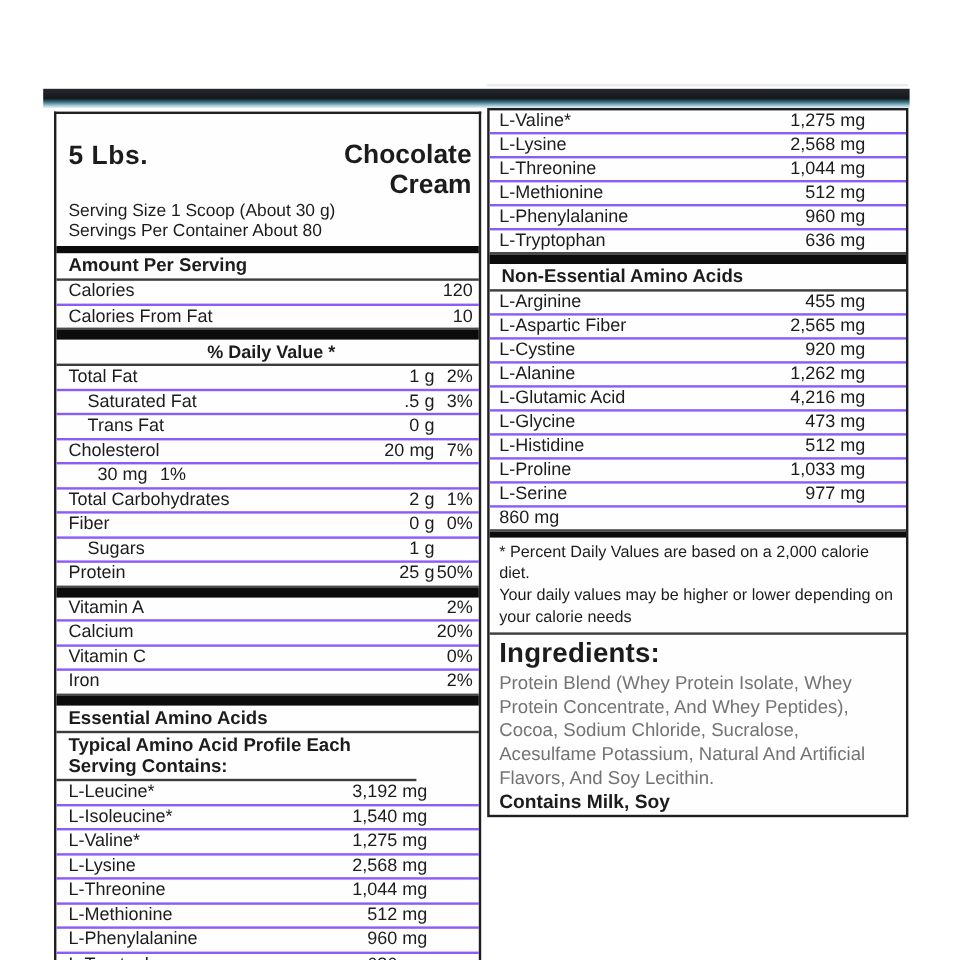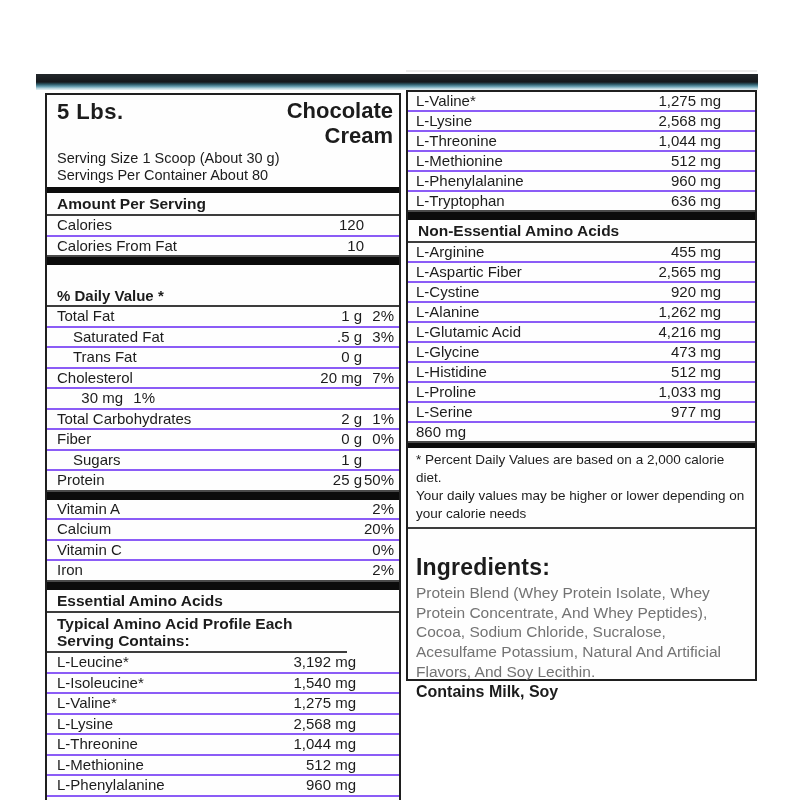--- a/index.html
+++ b/index.html
@@ -15,52 +15,52 @@
   }
   .cutoff-hint{
     position:absolute;left:406px;top:62px;width:351px;height:8px;
     border-bottom:2px solid #e6e6e6;opacity:.8;
   }
   
   .panel{position:absolute;background:#fefefe;border:2px solid #1f1f1f;box-sizing:border-box;}
   .left-panel{left:45px;top:93px;width:356px;border-bottom:none;padding-bottom:0;}
   .right-panel{left:406px;top:90px;width:351px;height:591px;}
   
-  .lp-header{display:flex;justify-content:space-between;align-items:flex-start;padding:4px 6px 2px 10px;}
+  .lp-header{display:flex;justify-content:space-between;align-items:flex-start;padding:22px 6px 2px 10px;}
   .brand-size{font-size:22px;font-weight:bold;letter-spacing:.5px;}
   .flavor{width:132px;text-align:right;font-size:22px;font-weight:bold;line-height:1.12;}
   .serving-line{font-size:14.5px;line-height:1.18;padding:0 5px 0 10px;}
   .serving-line:first-of-type{margin-top:4px;}
   
   .bar{background:#0c0c0c;width:100%;}
   .bar-6{height:6px;margin-top:3px;}
   .bar-8{height:8px;}
   .bar-9{height:9px;}
   .sec-h{font-weight:bold;font-size:15.5px;border-bottom:2px solid #3d3d3d;padding:2px 5px 1px 10px;line-height:1.15;}
   .amino-title{max-width:285px;border-bottom:2px solid #3d3d3d;}
-  .dv-head{font-weight:bold;font-size:15px;text-align:left;border-bottom:2px solid #3d3d3d;padding:2px 4px 1px 10px;margin-top:20px;}
+  .dv-head{font-weight:bold;font-size:15px;text-align:center;border-bottom:2px solid #3d3d3d;padding:2px 4px 1px 10px;}
   
   .row{display:flex;align-items:flex-start;border-bottom:2px solid #8b5cf6;
        padding:1px 5px 1px 10px;font-size:15px;line-height:16.5px;}
   .row:last-child{border-bottom:2px solid #4a4a4a;}
   .row .lbl{flex:1;}
   .row.indent .lbl{padding-left:16px;}
-  .cal-val{text-align:center;margin-right:30px;}
+  .cal-val{text-align:center;}
   .amt{width:66px;text-align:right;white-space:nowrap;}
   .dvv{width:32px;text-align:right;}
   .mgv{text-align:right;margin-right:38px;white-space:nowrap;}
   .tot-lbl{flex:1;max-width:236px;}
   .end-bar{margin-top:0;}
   
   .right-panel .row{padding:1px 6px 1px 8px;line-height:16px;}
   .right-panel .mgv{margin-right:28px;}
   .footnote{font-size:13.5px;line-height:1.35;padding:3px 8px 3px 8px;border-bottom:2px solid #3d3d3d;}
   .footnote div{margin:0;}
   .bar-4{height:5px;}
-  .ingredients-h{font-size:23px;font-weight:bold;padding:2px 8px 0 8px;letter-spacing:.2px;margin-top:23px;}
+  .ingredients-h{font-size:23px;font-weight:bold;padding:2px 8px 0 8px;letter-spacing:.2px;}
   .ingredients-t{font-size:15.5px;line-height:1.28;padding:2px 8px 0 8px;color:#737373;}
   .allergen{font-size:16px;font-weight:bold;padding:1px 8px 4px 8px;}
 </style>
 </head>
 <body>
 
 <div class="top-accent"></div>
 <div class="cutoff-hint"></div>
 
 <div class="panel left-panel">

